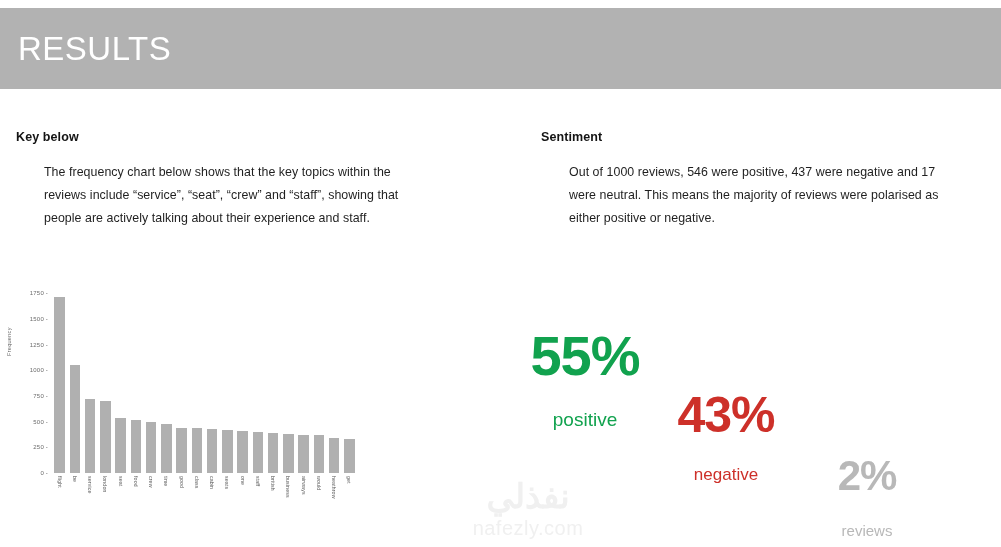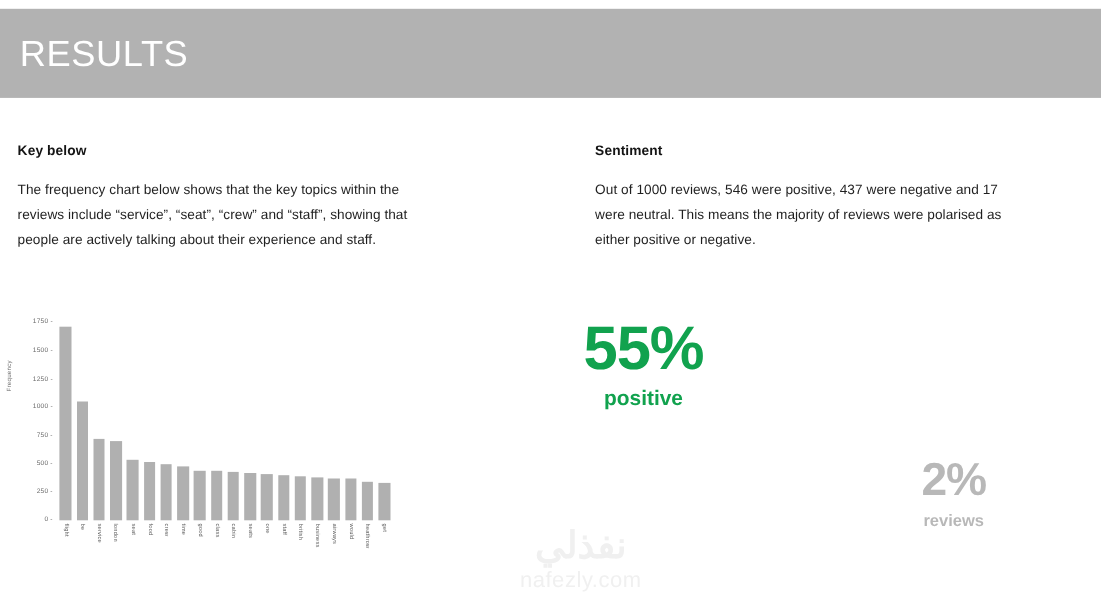--- a/index.html
+++ b/index.html
@@ -43,20 +43,21 @@
     font-weight: bold;
     color: #141414;
     letter-spacing: 0.1px;
   }
   .col-body {
     position: absolute;
     font-size: 12.4px;
     line-height: 23px;
     color: #1f1f1f;
     letter-spacing: 0.05px;
+    margin-left: 28px;
   }
   #key-topics-heading { left: 16px; top: 130px; }
   #key-topics-body    { left: 16px; top: 161px; width: 380px; }
   #sentiment-heading  { left: 541px; top: 130px; }
   #sentiment-body     { left: 541px; top: 161px; width: 375px; }
 
   
   #chart-region {
     position: absolute;
     left: 0;
@@ -122,25 +123,26 @@
     transform: rotate(90deg) translateY(-50%);
     letter-spacing: 0.15px;
   }
 
   
   .sent-block { position: absolute; text-align: center; }
   .sent-pct {
     font-weight: bold;
     line-height: 1;
     letter-spacing: -1px;
+    margin-top: 40px;
   }
   .sent-word {
-    font-weight: bold;
-    line-height: 1;
-    margin-top: 9px;
+    font-weight: normal;
+    line-height: 1;
+    margin-top: 26px;
   }
 
   #sent-positive { left: 498px; top: 288px; width: 174px; }
   #sent-positive .sent-pct  { font-size: 56px; color: #11a24e; }
   #sent-positive .sent-word { font-size: 19px; color: #11a24e; }
 
   #sent-negative { left: 648px; top: 350px; width: 156px; }
   #sent-negative .sent-pct  { font-size: 50px; color: #cd3029; }
   #sent-negative .sent-word { font-size: 17px; color: #cd3029; }
 
@@ -278,20 +280,22 @@
       <div class="bar" style="height: 33.8919px; background: rgb(176, 176, 176);"></div>
       <div class="bar-label" style="top: 193px;">get</div>
     </div>
   </div>
 
 <div class="sent-block" id="sent-positive">
   <div class="sent-pct">55%</div>
   <div class="sent-word">positive</div>
 </div>
 <div class="sent-block" id="sent-negative">
+  <div class="sent-pct">43%</div>
+  <div class="sent-word">negative</div>
 </div>
 <div class="sent-block" id="sent-neutral">
   <div class="sent-pct">2%</div>
   <div class="sent-word">reviews</div>
 </div>
 
 <div id="watermark">
   <div id="watermark-arabic">نفذلي</div>
   <div id="watermark-domain">nafezly.com</div>
 </div>

